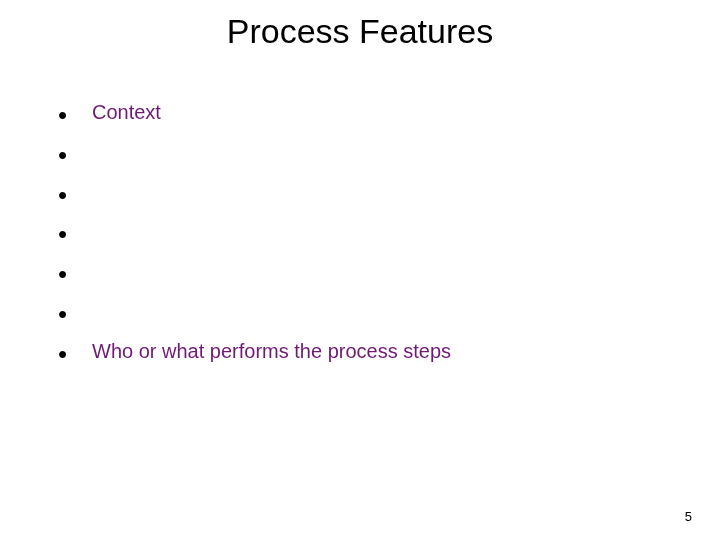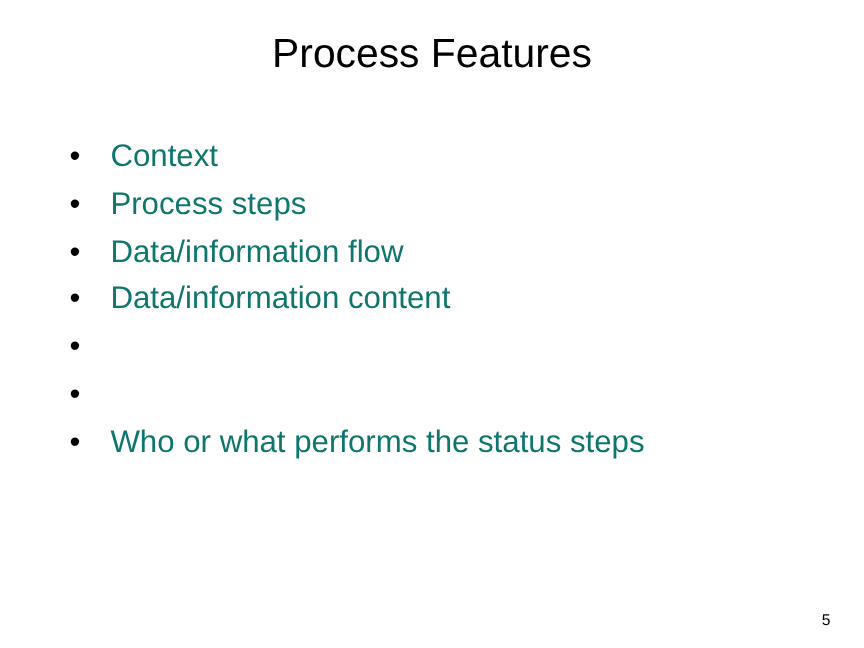--- a/index.html
+++ b/index.html
@@ -11,21 +11,21 @@
       width: 720px;
       height: 540px;
       background: #ffffff;
       font-family: Arial, Helvetica, sans-serif;
       position: relative;
       overflow: hidden;
     }
     .slide {
       width: 100%;
       height: 100%;
-      padding: 26px 40px 20px 40px;
+      padding: 12px 40px 20px 40px;
       position: relative;
     }
     .title {
       font-size: 34px;
       font-weight: normal;
       text-align: center;
       color: #000000;
       margin-bottom: 48px;
       font-family: Verdana, Arial, sans-serif;
     }
@@ -39,22 +39,22 @@
       margin-bottom: 6px;
     }
     .bullet {
       font-size: 26px;
       color: #000000;
       width: 34px;
       flex-shrink: 0;
       line-height: 1.3;
     }
     .bullet-text {
-      font-size: 26px;
-      color: #0f766e;
+      font-size: 20px;
+      color: #701a75;
       line-height: 1.3;
     }
     .page-number {
       position: absolute;
       bottom: 16px;
       right: 28px;
       font-size: 13px;
       color: #000000;
     }
   </style>
@@ -63,35 +63,32 @@
 
 <div class="slide">
   <h1 class="title">Process Features</h1>
   <ul class="bullet-list">
     <li class="bullet-item">
       <span class="bullet">•</span>
       <span class="bullet-text">Context</span>
     </li>
     <li class="bullet-item">
       <span class="bullet">•</span>
-      <span class="bullet-text">Process steps</span>
-    </li>
-    <li class="bullet-item">
-      <span class="bullet">•</span>
-      <span class="bullet-text">Data/information flow</span>
-    </li>
-    <li class="bullet-item">
-      <span class="bullet">•</span>
-      <span class="bullet-text">Data/information content</span>
     </li>
     <li class="bullet-item">
       <span class="bullet">•</span>
     </li>
     <li class="bullet-item">
       <span class="bullet">•</span>
     </li>
     <li class="bullet-item">
       <span class="bullet">•</span>
-      <span class="bullet-text">Who or what performs the status steps</span>
+    </li>
+    <li class="bullet-item">
+      <span class="bullet">•</span>
+    </li>
+    <li class="bullet-item">
+      <span class="bullet">•</span>
+      <span class="bullet-text">Who or what performs the process steps</span>
     </li>
   </ul>
   <div class="page-number">5</div>
 </div>
 
 </body></html>

